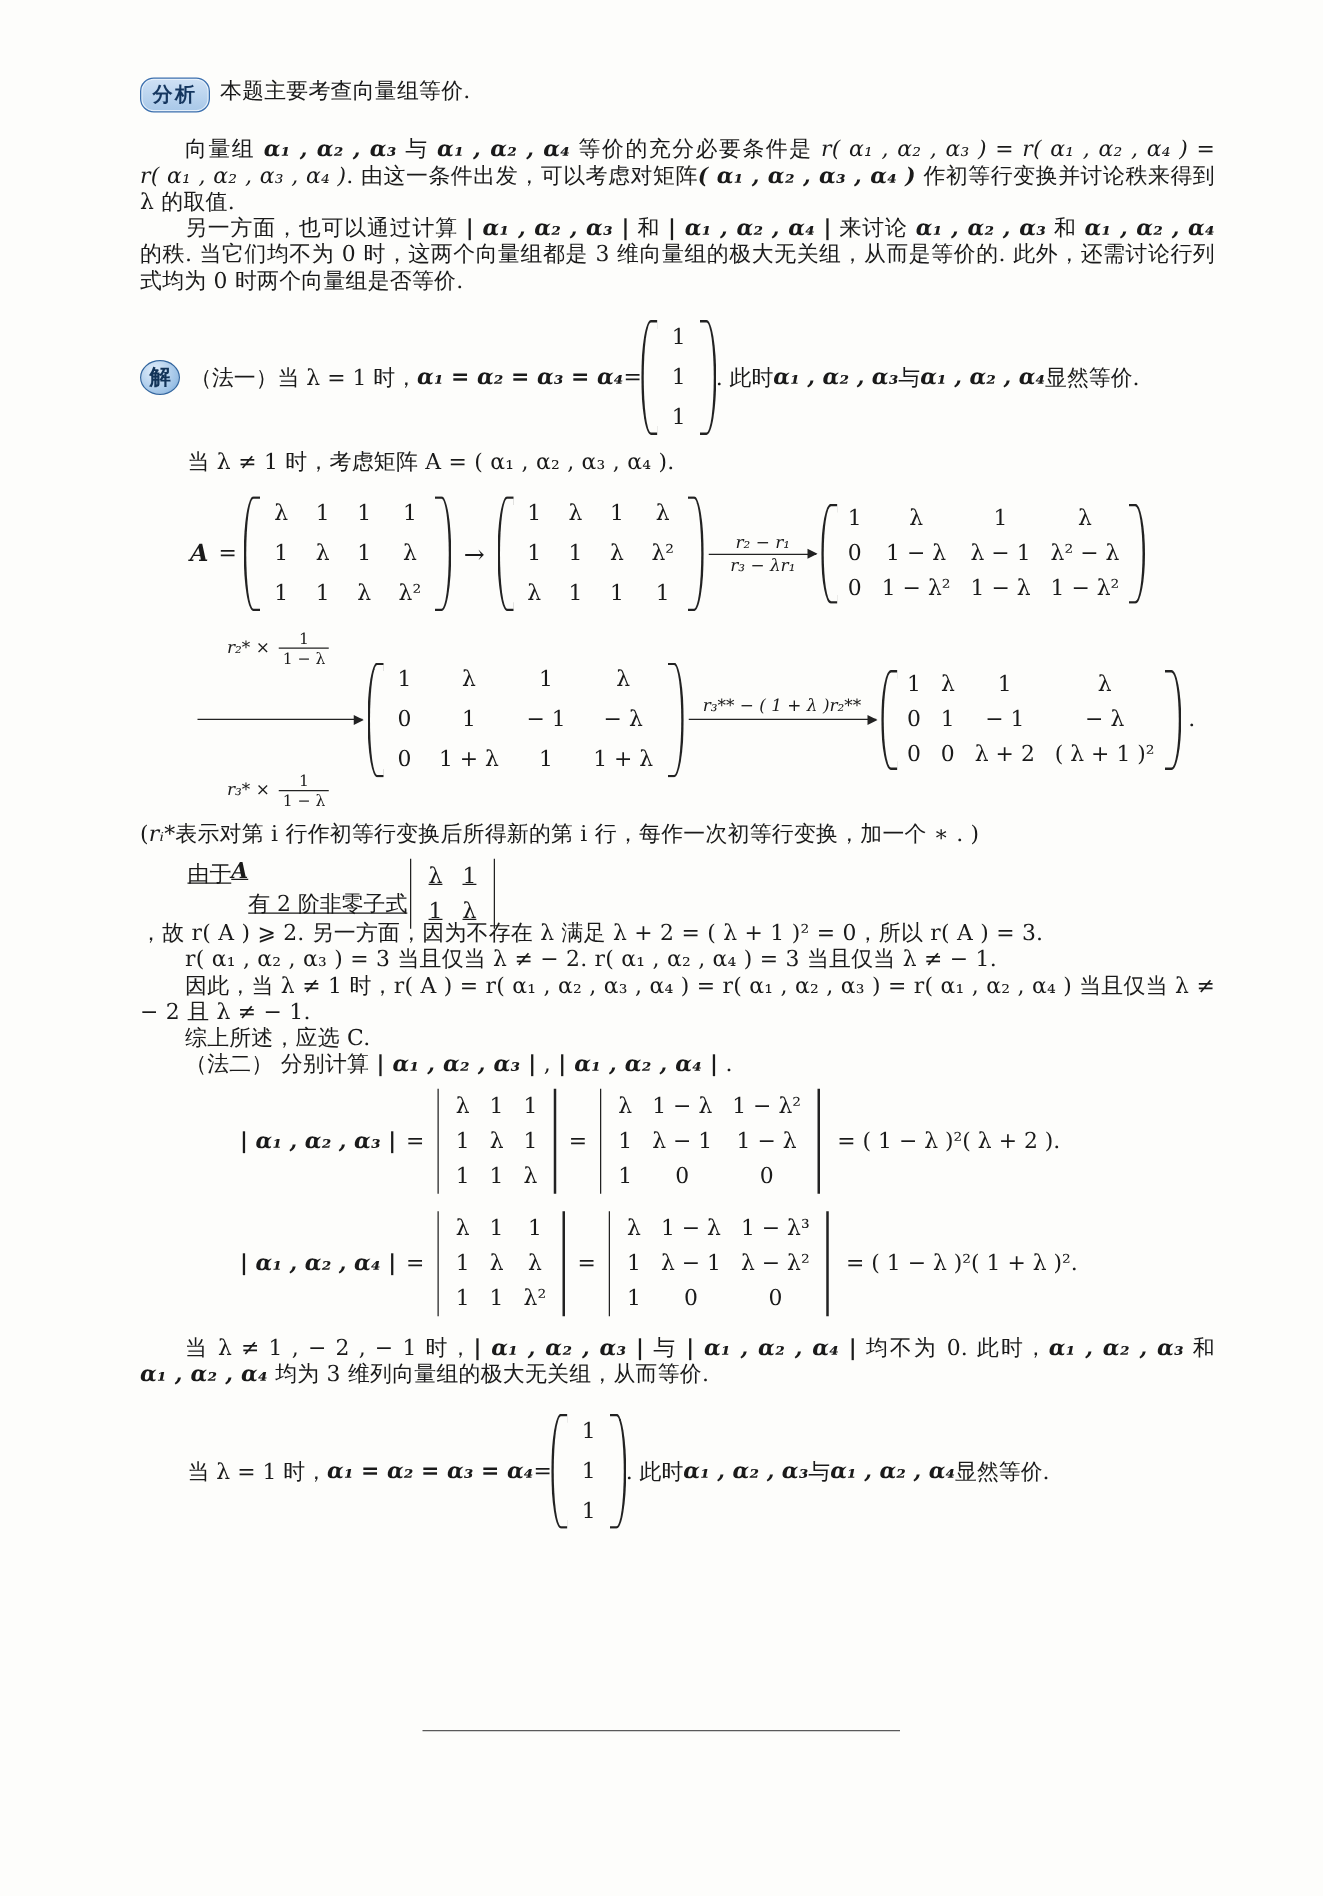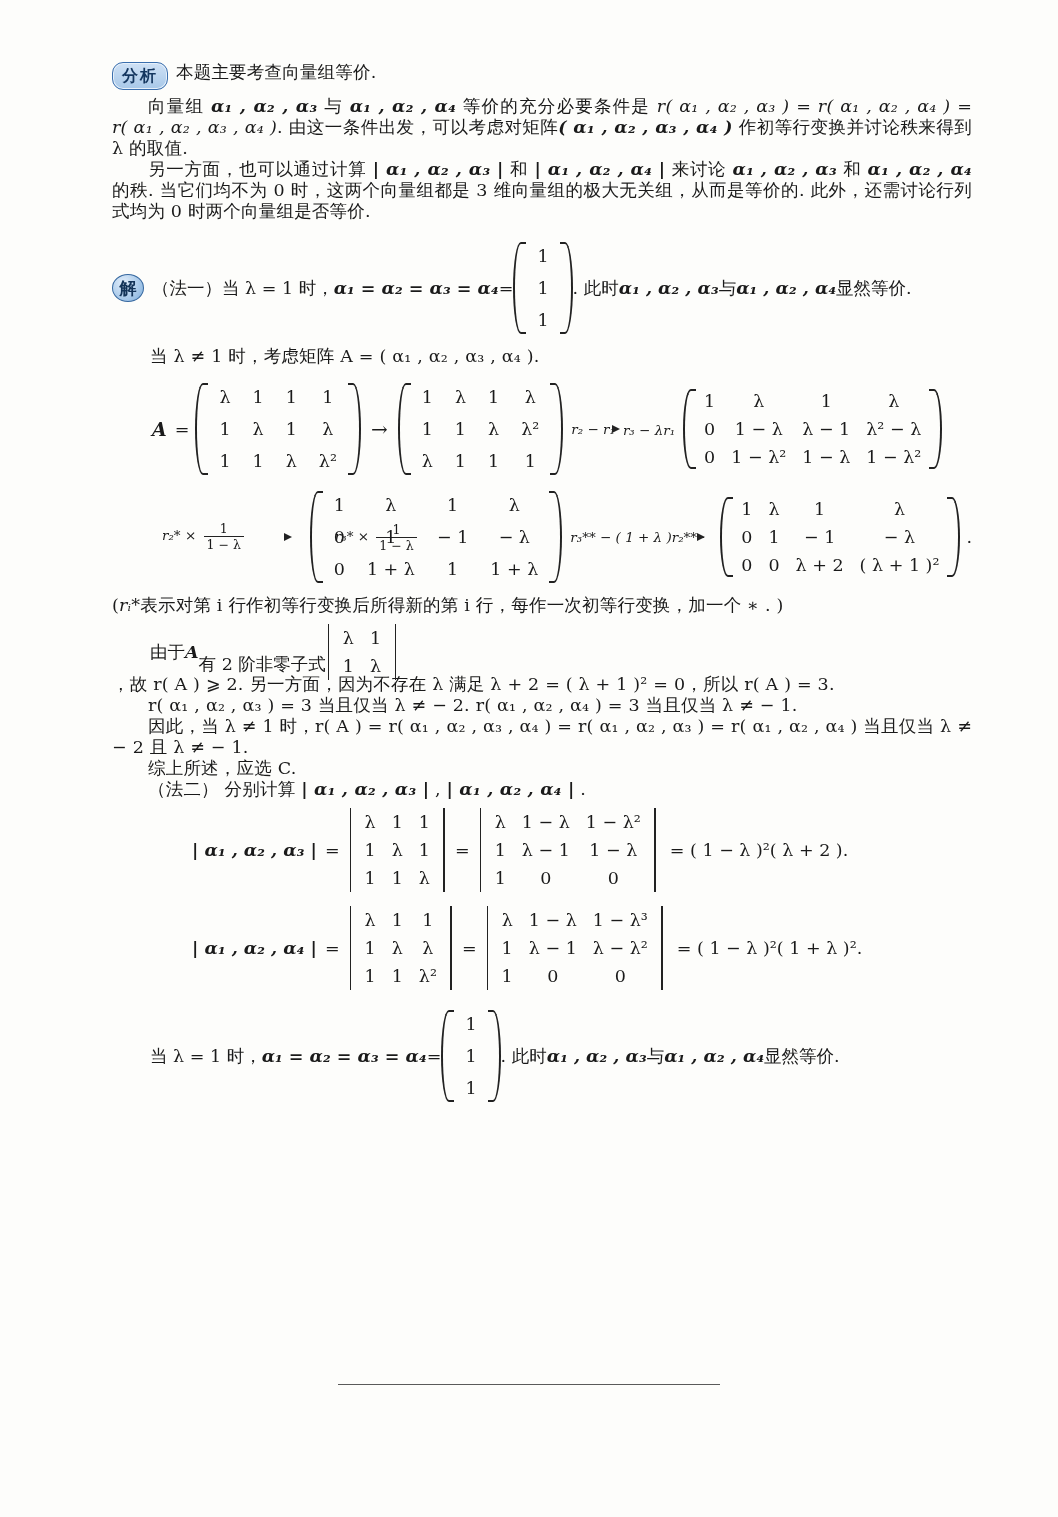--- a/index.html
+++ b/index.html
@@ -31,21 +31,21 @@
   
   .para {
     font-size: 17.5px;
     line-height: 21px;
     text-align: justify;
     text-justify: inter-character;
     margin: 0 0 0 0;
     letter-spacing: 0.2px;
   }
   .indent { text-indent: 36px; }
-  .mt6 { margin-top: 6px; }
+  .mt6 { margin-top: 20px; }
   .mt14 { margin-top: 14px; }
 
   
   .badge {
     display: inline-block;
     vertical-align: -3px;
     background: linear-gradient(#cfe1f5, #a8c8e8);
     border: 1.6px solid #3b6fae;
     color: #14365f;
     font-weight: bold;
@@ -135,21 +135,21 @@
     padding: 2px 11px;
     text-align: center;
     white-space: nowrap;
     line-height: 28px;
   }
   table.mat.tight td { padding: 1px 8px; line-height: 26px; }
 
   
   .arrowop {
     display: inline-flex;
-    flex-direction: row;
+    flex-direction: column;
     align-items: center;
     margin: 0 4px;
     font-size: 13.5px;
     min-width: 70px;
   }
   .arrowop .top { padding: 0 4px 1px 4px; white-space: nowrap; }
   .arrowop .bot { padding: 1px 4px 0 4px; white-space: nowrap; }
   .arrowop .rule {
     width: 100%;
     height: 0;
@@ -416,21 +416,21 @@
         </tbody>
           </table>
       </span>
       <span style="margin-left:6px;">.</span>
     </div>
 
     <p class="para" style="margin-top:10px;">
       <span>(</span><span class="m">rᵢ*</span><span>表示对第 i 行作初等行变换后所得新的第 i 行，每作一次初等行变换，加一个 ∗ . )</span>
     </p>
 
-    <div class="mathline" style="margin-top:8px; padding-left:38px; align-items:center;">
+    <div class="mathline" style="margin-top:8px; padding-left:38px; align-items:flex-start;text-decoration:underline;">
       <span style="font-size:17.5px;">由于 </span>
       <span class="bm" style="font-size:17.5px;">A</span>
       <span style="font-size:17.5px;margin-top:24px;"> 有 2 阶非零子式 </span>
       <span class="bars">
         <table class="mat tight">
           <tbody>
               <tr>
                 <td>λ</td>
                 <td>1</td>
               </tr>
@@ -543,20 +543,23 @@
                 <td>1</td>
                 <td>0</td>
                 <td>0</td>
               </tr>
         </tbody>
           </table>
       </span>
       <span style="margin-left:12px; font-size:17.5px;">= ( 1 − λ )²( 1 + λ )².</span>
     </div>
 
+    <p class="para indent" style="margin-top:16px;">
+      <span>当 λ ≠ 1 , − 2 , − 1 时，</span><span class="bm nowrap">| α₁ , α₂ , α₃ |</span><span> 与 </span><span class="bm nowrap">| α₁ , α₂ , α₄ |</span><span> 均不为 0. 此时，</span><span class="bm nowrap">α₁ , α₂ , α₃</span><span> 和 </span><span class="bm nowrap">α₁ , α₂ , α₄</span><span> 均为 3 维列向量组的极大无关组，从而等价.</span>
+    </p>
 
     <div class="mathline" style="margin-top:18px; padding-left:38px;">
       <span style="font-size:17.5px;">当 λ = 1 时，</span>
       <span class="bm nowrap" style="font-size:17.5px;">α₁ = α₂ = α₃ = α₄</span>
       <span style="font-size:17.5px;"> = </span>
       <span class="paren">
         <table class="mat colvec">
           <tbody>
               <tr>
                 <td>1</td>

